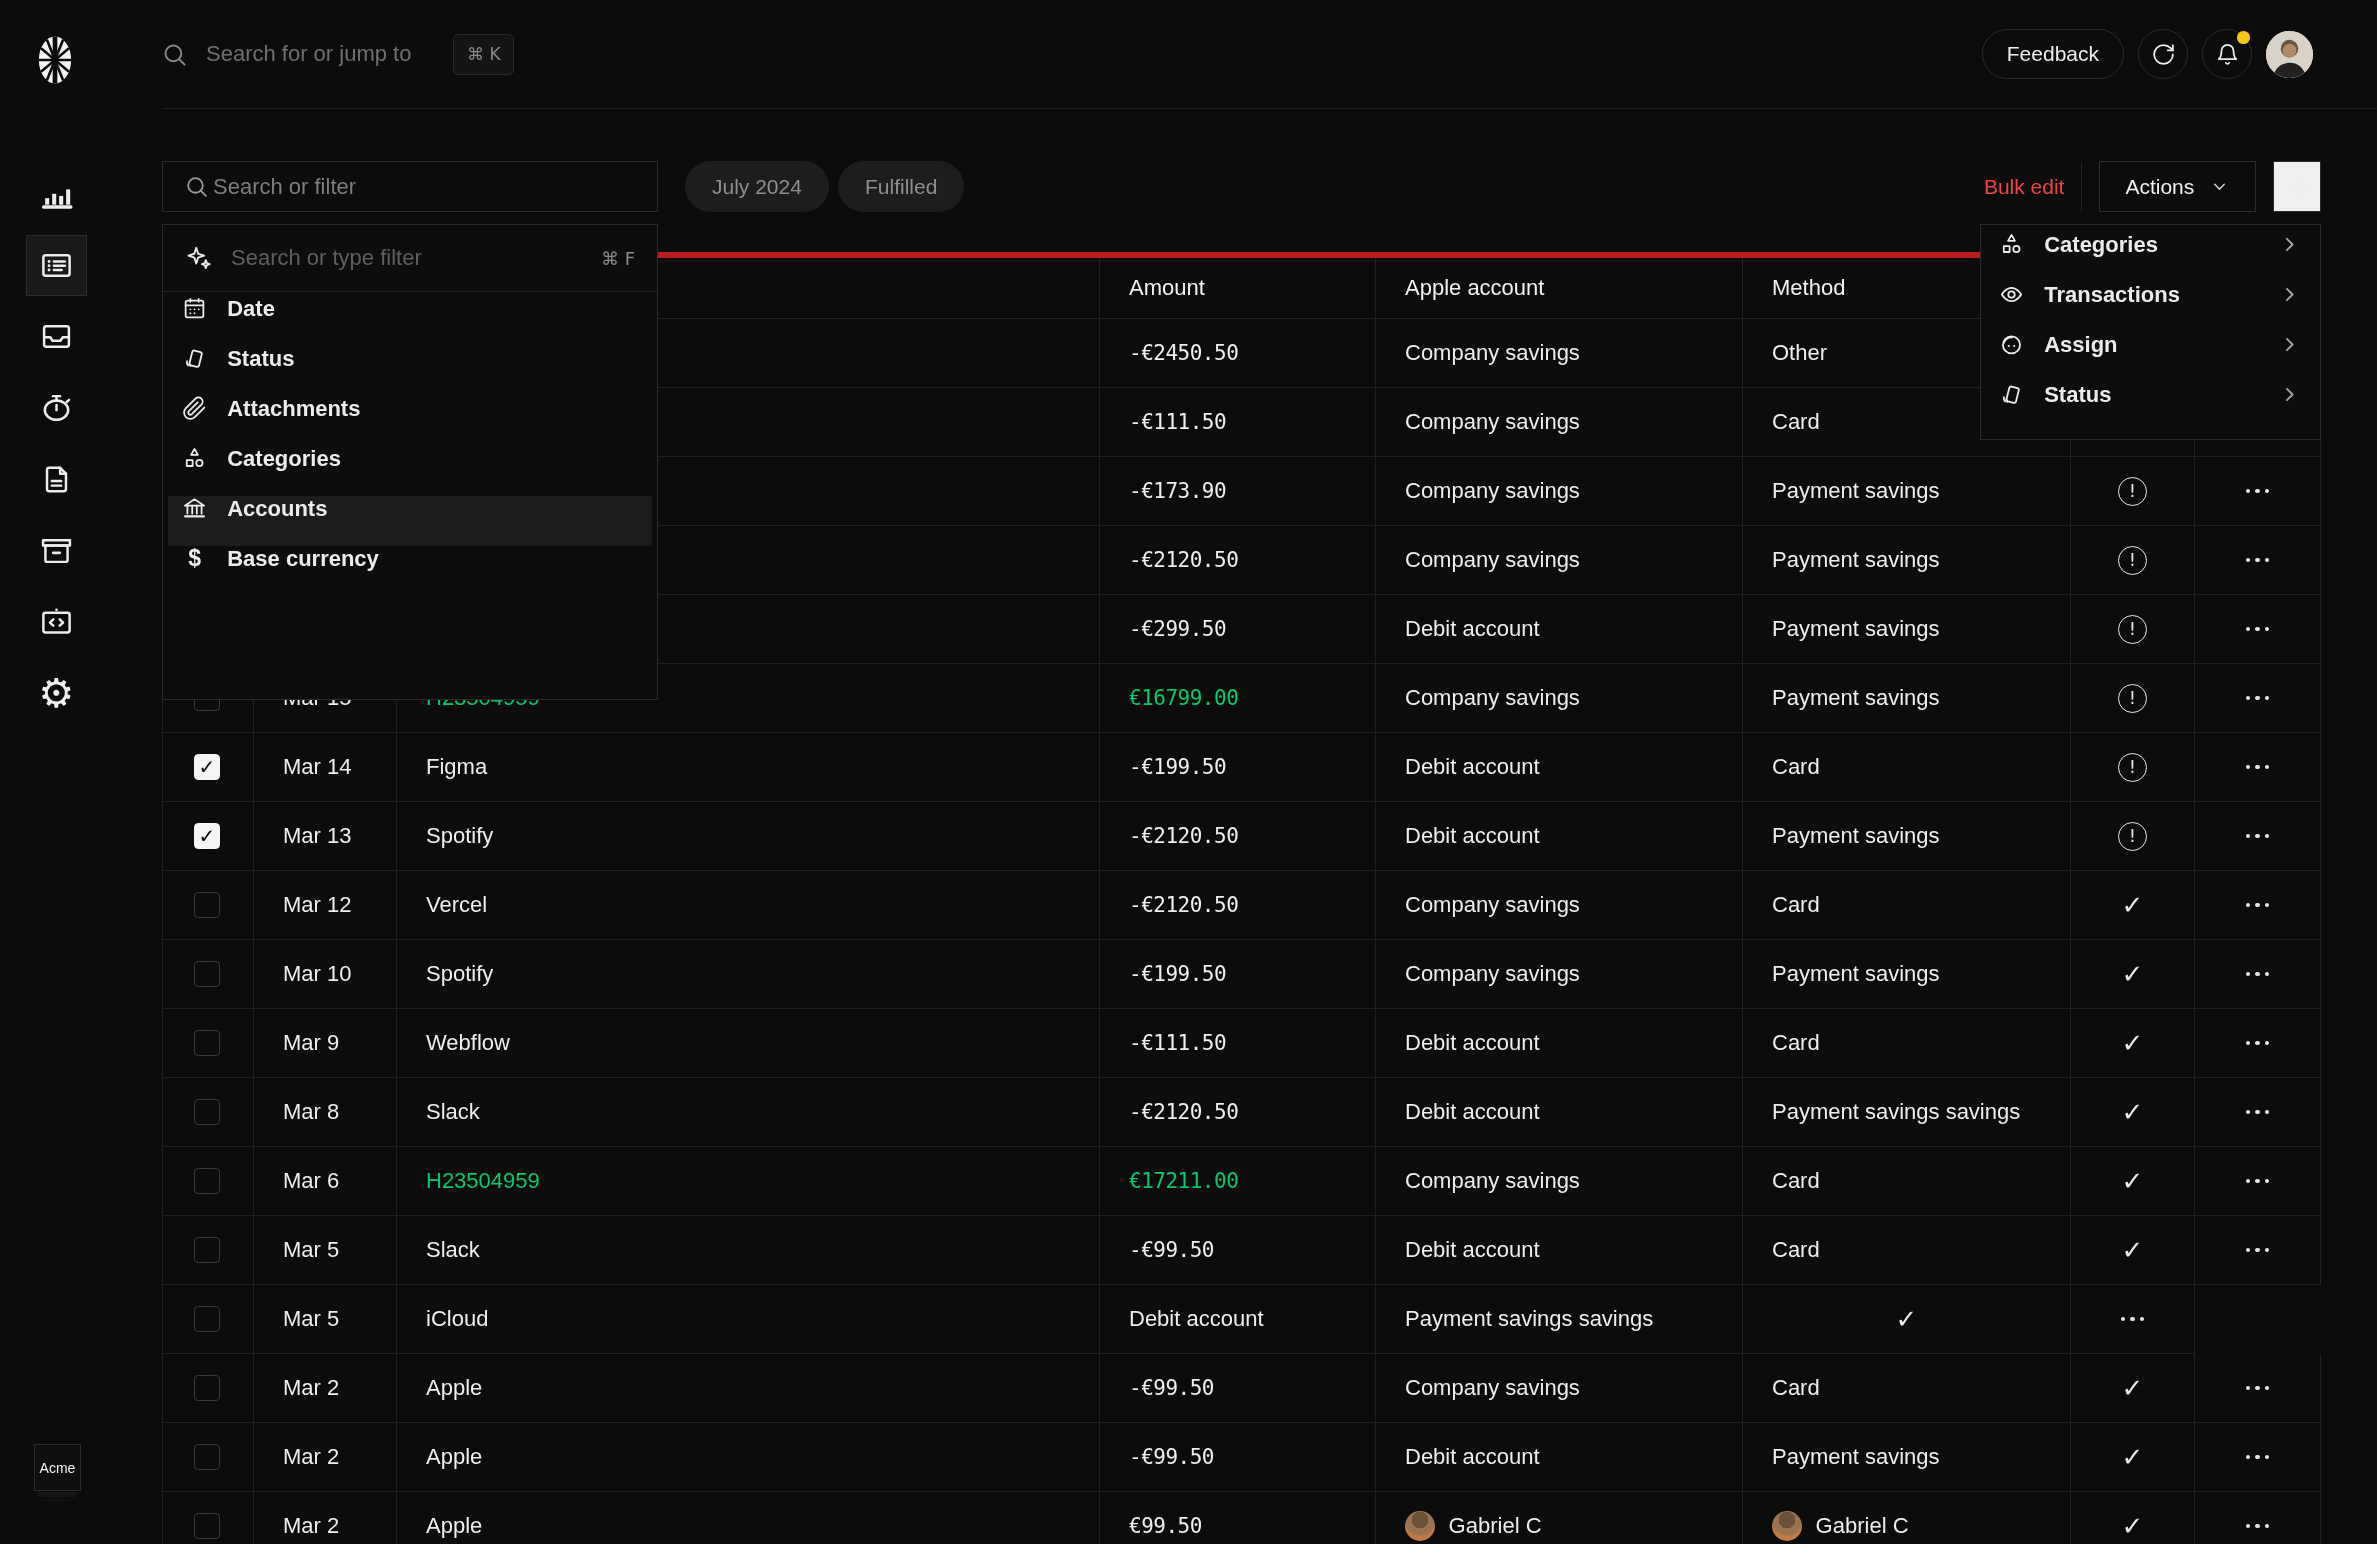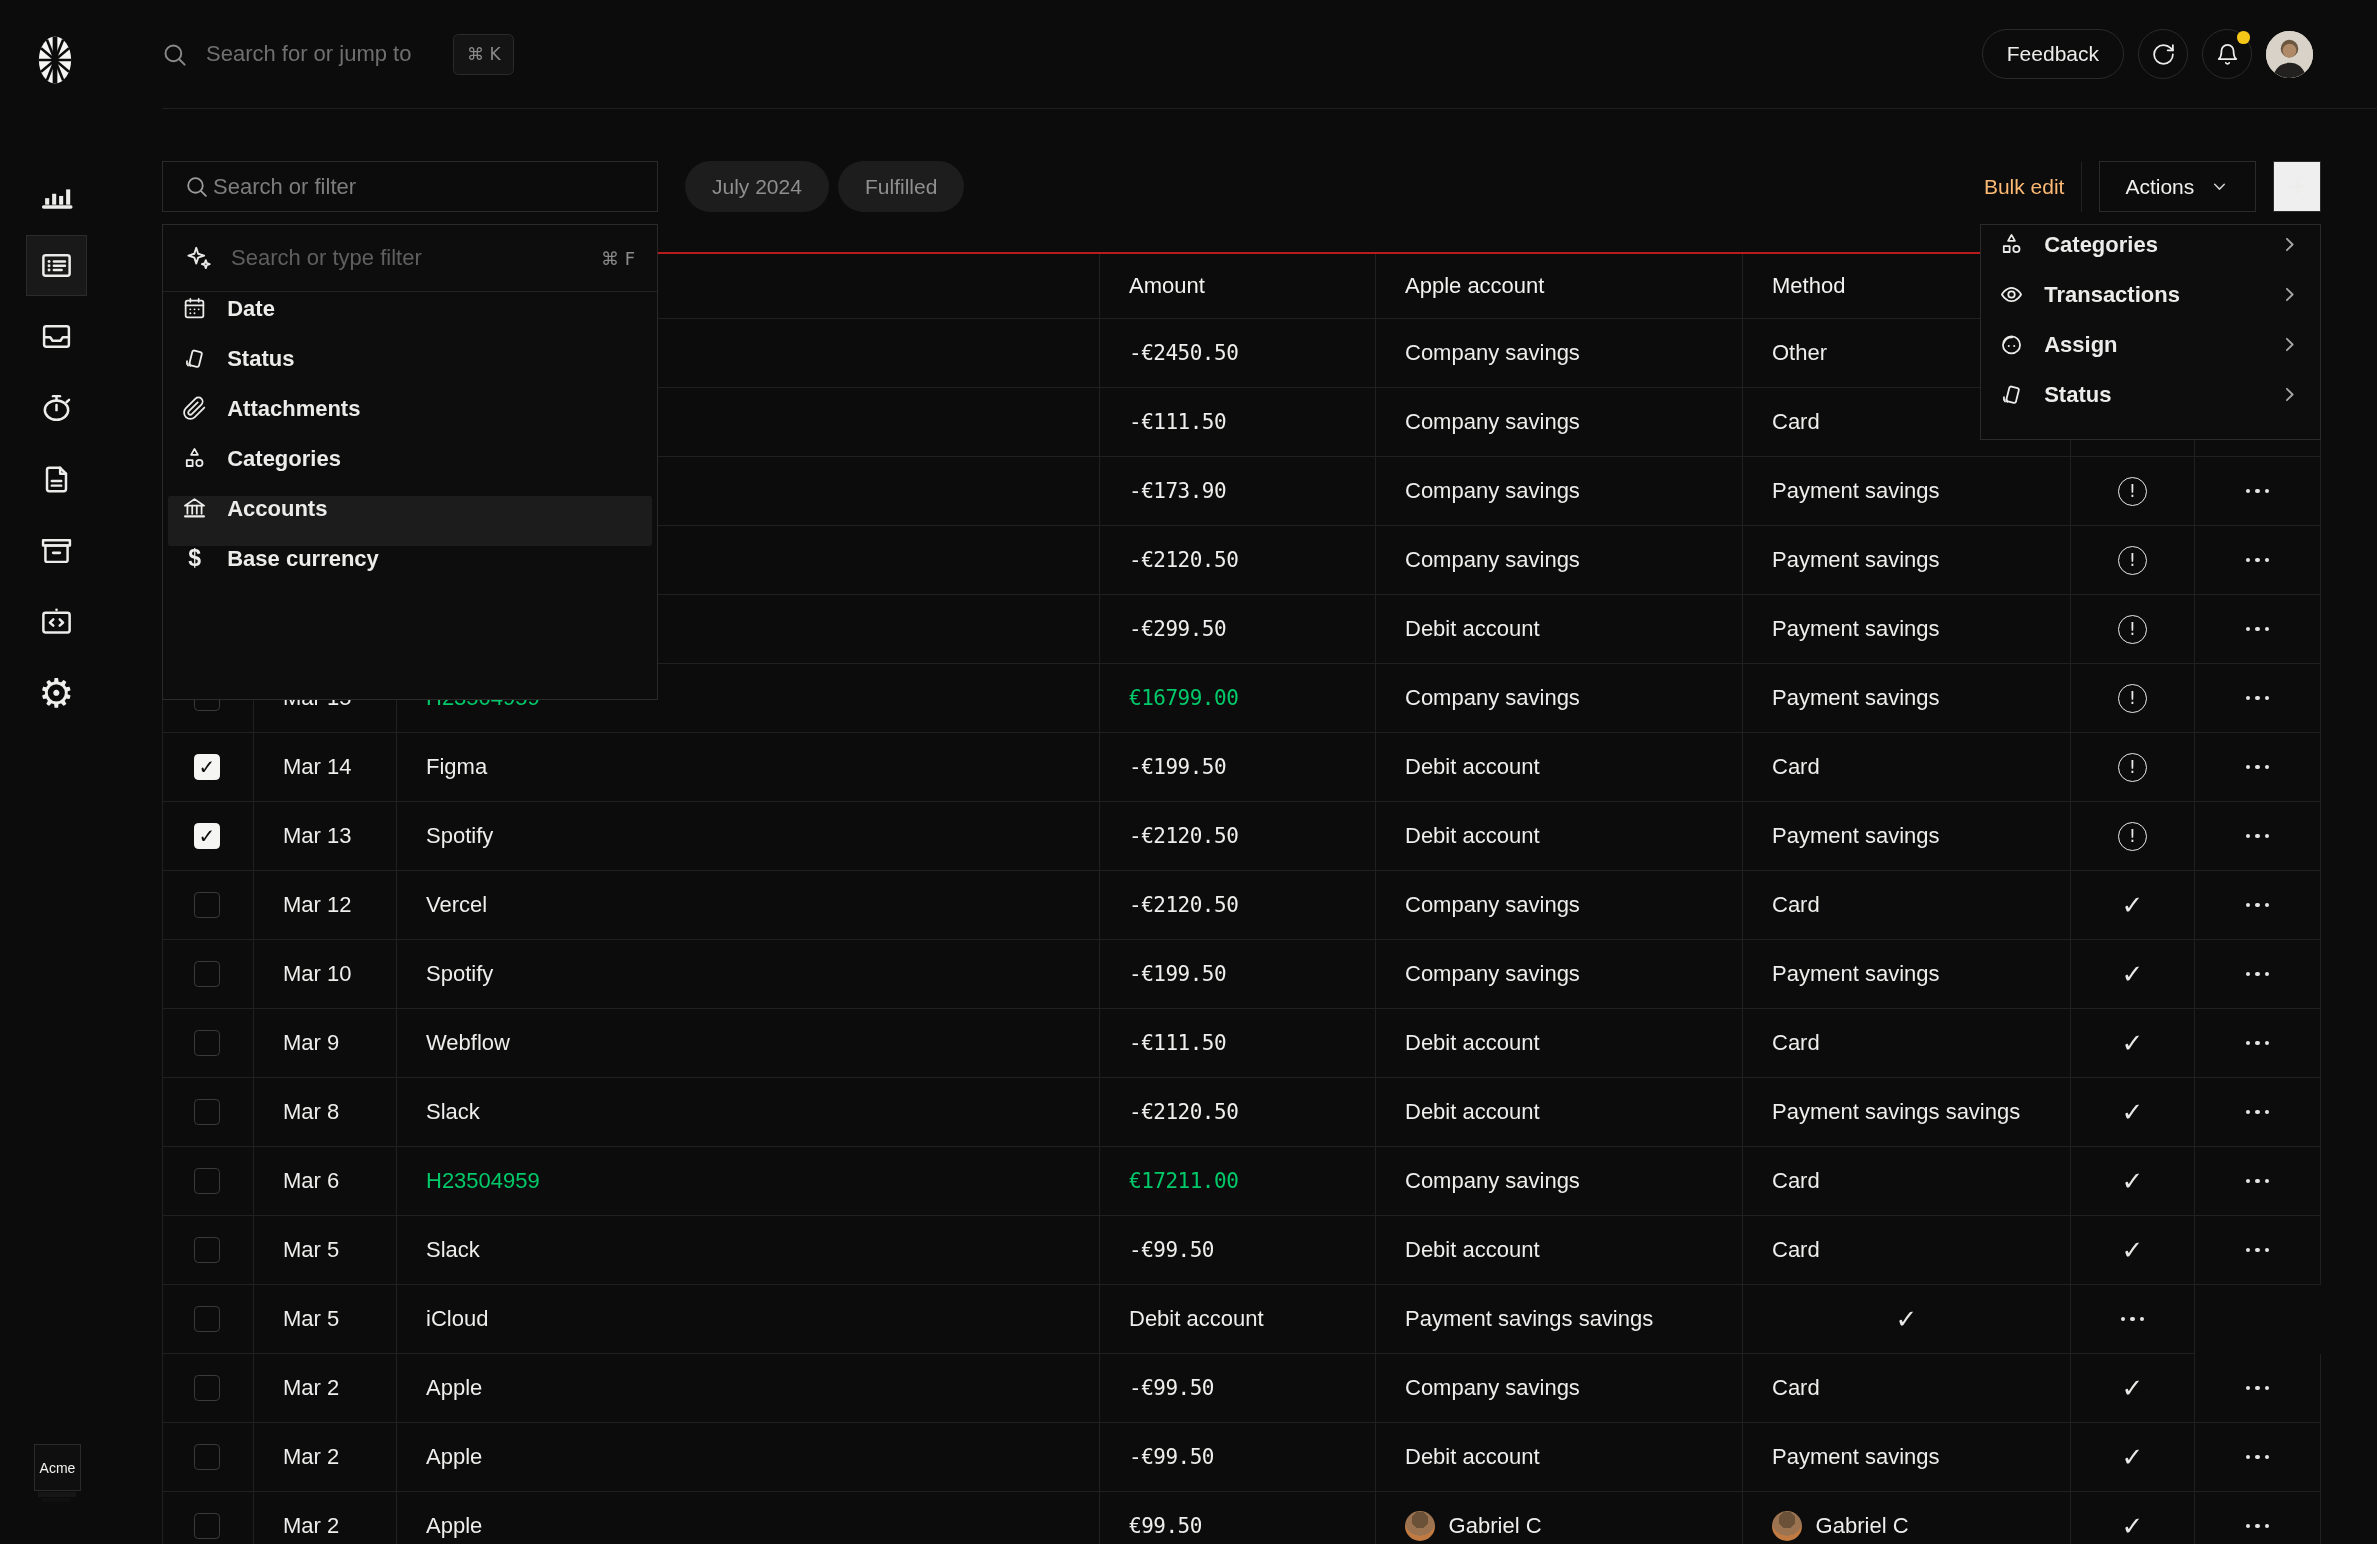--- a/index.html
+++ b/index.html
@@ -47,32 +47,32 @@
   
   .filter-row { position:absolute; left:162px; top:161px; width:2159px; height:51px; }
   .filter-search { position:absolute; left:0; top:0; width:496px; height:51px; border:1px solid #2b2b2b;
                    display:flex; align-items:center; gap:4px; padding:0 21px; color:#7d7d7d; cursor:text; }
   .filter-search .icon { width:25px; height:25px; color:#9b9b9b; }
   .chip { position:absolute; top:0; height:51px; border-radius:26px; background:#1d1d1d; color:#8f8f8f;
           display:flex; align-items:center; padding:0 27px; font-size:21px; cursor:pointer; }
   .chip.c0 { left:523px; }
   .chip.c1 { left:676px; }
   .filter-right { position:absolute; right:0; top:0; height:51px; display:flex; align-items:center; gap:17px; }
-  .bulk-edit { color:#fdba74; font-size:21px; cursor:pointer; }
+  .bulk-edit { color:#ef4444; font-size:21px; cursor:pointer; }
   .v-div { width:1px; height:50px; background:#222; }
   .actions-btn { height:51px; padding:0 25px; border:1px solid #2b2b2b; display:flex; align-items:center; gap:14.7px;
                  color:#f0f0ee; font-size:21px; cursor:pointer; background:transparent; }
   .actions-btn .icon { width:21px; height:21px; color:#cfcfcd; }
   .add-btn { width:48px; height:51px; border:1px solid #2b2b2b; display:flex; align-items:center; justify-content:center; cursor:pointer; }
   .add-btn .icon { width:25px; height:25px; }
 
   
   .table { position:absolute; left:162px; top:252px; width:2159px; }
   .thead, .tr { display:grid; grid-template-columns:92px 143px 703px 276px 367px 328px 124px 126px; }
-  .thead { height:67px; border-top:2px solid #b91c1c; }
+  .thead { height:67px; border-top:6px solid #b91c1c; }
   .tr { height:69px; }
   .th, .td { border-right:1px solid #202020; border-bottom:1px solid #202020; display:flex; align-items:center;
              padding-left:29px; overflow:hidden; white-space:nowrap; }
   .th:first-child, .td:first-child { border-left:1px solid #202020; }
   .th { color:#f2f2f0; font-size:22px; }
   .td { color:#eeeeec; font-size:22px; }
   .td-check { padding-left:31px; }
   .td-status, .td-actions { justify-content:center; padding-left:0; }
   .td-amount { font-family:"DejaVu Sans Mono",monospace; font-size:21px; letter-spacing:-0.5px; }
   .green { color:#00c969 !important; }

